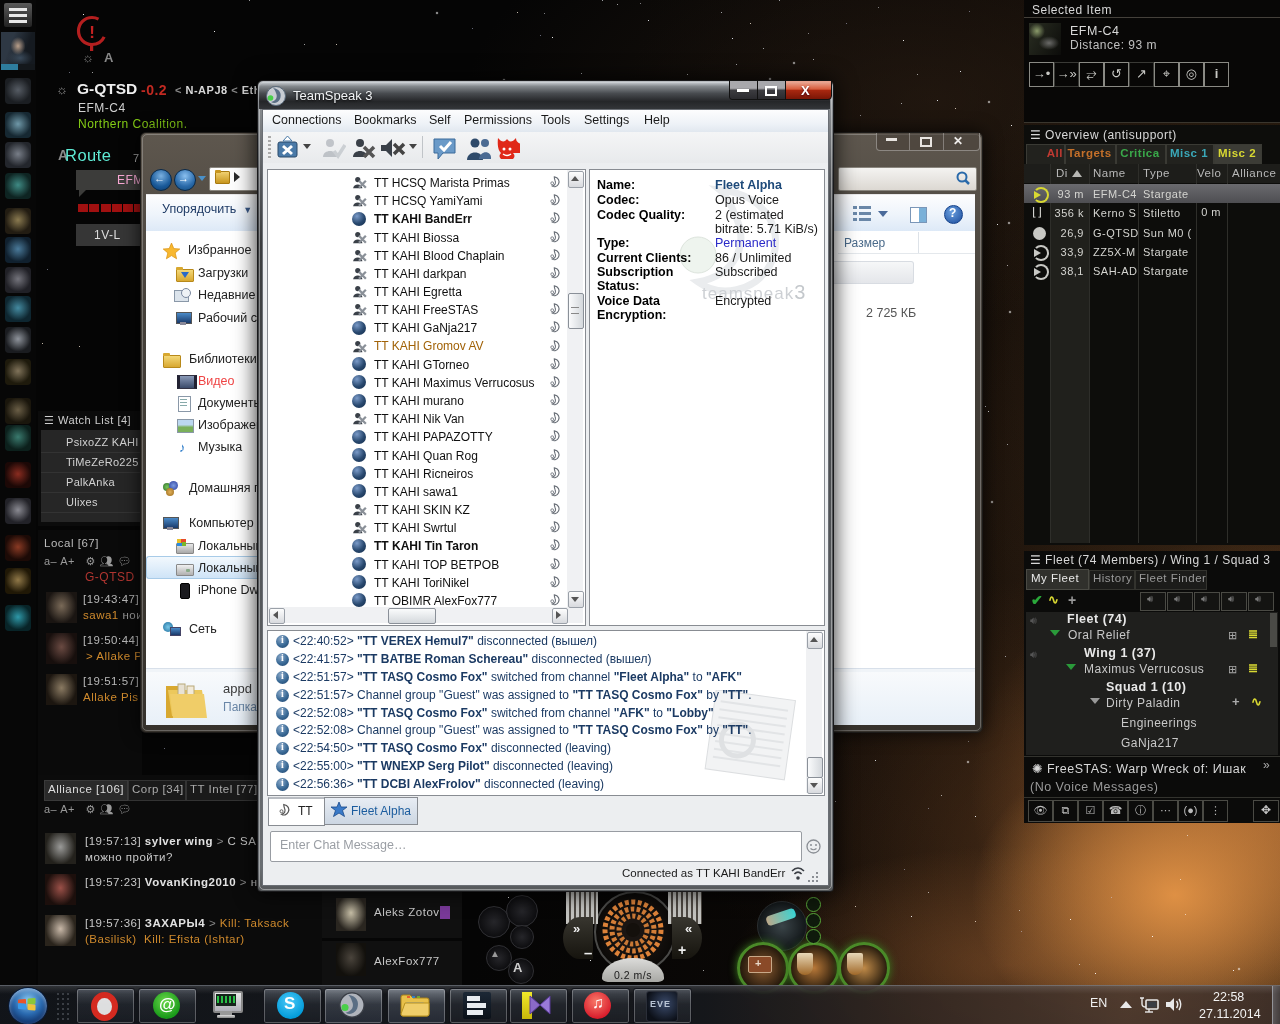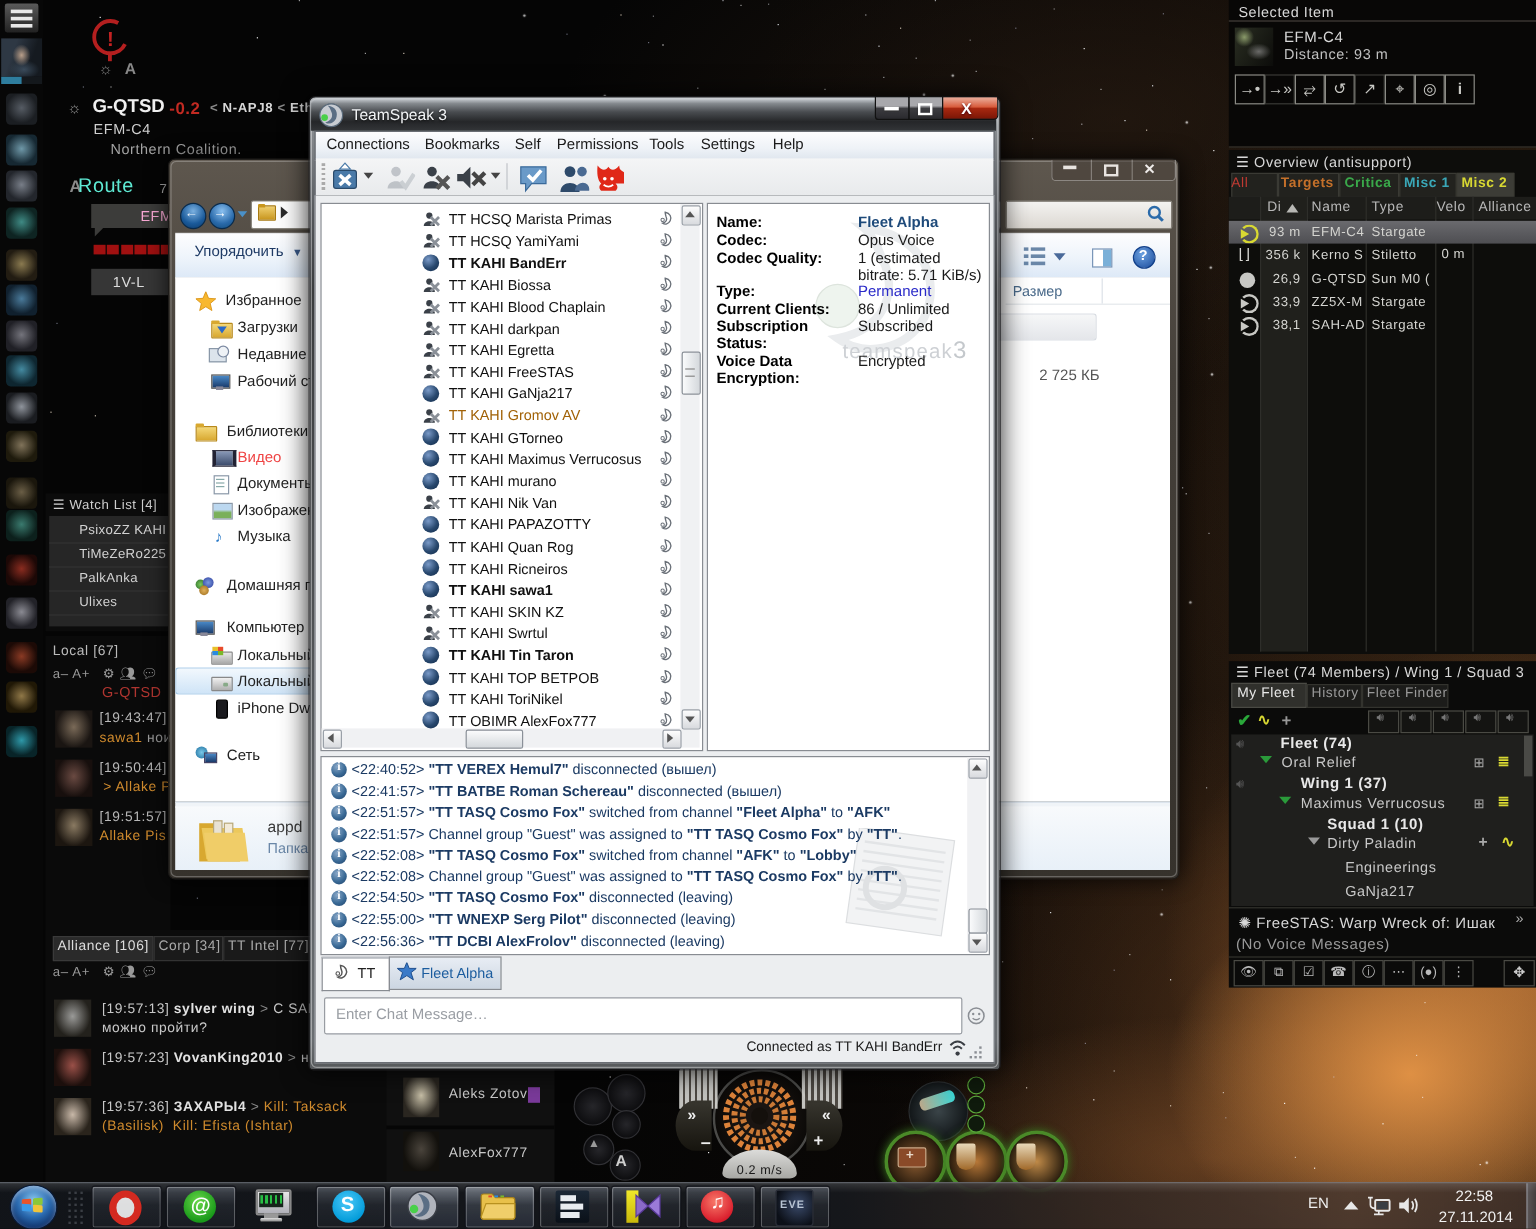--- a/index.html
+++ b/index.html
@@ -58,21 +58,21 @@
 <rect x="16" y="29" width="3.2" height="8" fill="#b41f1f"></rect>
 <text x="18" y="24" font-size="17" font-weight="bold" fill="#c42222" text-anchor="middle">!</text>
   </svg>
 <div class="abs eve" style="left:82px;top:50px;width:16px;height:14px;color:#777;font-size:13px">☼</div>
 <div class="abs eve" style="left:104px;top:50px;color:#888;font-size:13px;font-weight:bold">A</div>
 <div class="abs eve" style="left:56px;top:82px;color:#8a8a8a;font-size:13px">☼</div>
 <div class="abs eve" style="left:77px;top:80px;color:#efefef;font-size:15.5px;font-weight:bold;letter-spacing:0px">G-QTSD</div>
 <div class="abs eve" style="left:141px;top:82px;color:#c22a22;font-size:14px;font-weight:bold">-0.2</div>
 <div class="abs eve" style="left:175px;top:84px;color:#d8d8d8;font-size:11px;font-weight:bold"><span style="color:#888">&lt;</span> N-APJ8 <span style="color:#888">&lt;</span> Ethe</div>
 <div class="abs eve" style="left:78px;top:101px;color:#d0d0d0;font-size:12px">EFM-C4</div>
-<div class="abs eve" style="left:92px;top:117px;color:#a3a3a3;font-size:12px">Northern Coalition.</div>
+<div class="abs eve" style="left:78px;top:117px;color:#84cc16;font-size:12px">Northern Coalition.</div>
 <div class="abs eve" style="left:58px;top:147px;color:#8a8a8a;font-size:14px;font-weight:bold">A</div>
 <div class="abs eve" style="left:65px;top:146px;color:#5eead4;font-size:16.5px;font-weight:normal">Route</div>
 <div class="abs eve" style="left:133px;top:152px;color:#aaa;font-size:11px">7 .</div>
 <div class="abs" style="left:76px;top:170px;width:66px;height:20px;background:#3c3c3a"></div>
 <div class="abs eve" style="left:117px;top:173px;color:#f9a8d4;font-size:12px">EFM</div>
 <div class="abs" style="left:79px;top:190px;width:0;height:0;border-left:7px solid #3c3c3a;border-bottom:7px solid transparent"></div>
 <div class="abs" style="left:78px;top:204px;width:10px;height:8px;background:#a01010"></div>
 <div class="abs" style="left:89px;top:204px;width:10px;height:8px;background:#a01010"></div>
 <div class="abs" style="left:101px;top:204px;width:10px;height:8px;background:#a01010"></div>
 <div class="abs" style="left:112px;top:204px;width:10px;height:8px;background:#a01010"></div>
@@ -182,21 +182,21 @@
 <div class="abs" style="left:1054px;top:62px;width:23px;height:23px;border:1px solid #3a3a36;color:#c8c8c4;font-size:13px;text-align:center;line-height:22px">→»</div>
 <div class="abs" style="left:1079px;top:62px;width:23px;height:23px;border:1px solid #8a8a84;color:#c8c8c4;font-size:13px;text-align:center;line-height:22px">⥂</div>
 <div class="abs" style="left:1104px;top:62px;width:23px;height:23px;border:1px solid #8a8a84;color:#c8c8c4;font-size:13px;text-align:center;line-height:22px">↺</div>
 <div class="abs" style="left:1129px;top:62px;width:23px;height:23px;border:1px solid #3a3a36;color:#c8c8c4;font-size:13px;text-align:center;line-height:22px">↗</div>
 <div class="abs" style="left:1154px;top:62px;width:23px;height:23px;border:1px solid #8a8a84;color:#c8c8c4;font-size:13px;text-align:center;line-height:22px">⌖</div>
 <div class="abs" style="left:1179px;top:62px;width:23px;height:23px;border:1px solid #8a8a84;color:#c8c8c4;font-size:13px;text-align:center;line-height:22px">◎</div>
 <div class="abs" style="left:1204px;top:62px;width:23px;height:23px;border:1px solid #8a8a84;color:#c8c8c4;font-size:13px;text-align:center;line-height:22px"><b>i</b></div>
 <div class="abs" style="left:1024px;top:125px;width:256px;height:420px;background:#0d0d0b"></div>
 <div class="abs eve" style="left:1030px;top:128px;color:#d8d8d8;font-size:12px">☰ Overview (antisupport)</div>
 <div class="abs" style="left:1026px;top:144px;width:37px;height:19px;background:#22221e;border:1px solid #3a3a34"></div>
-<div class="abs eve" style="left:1026px;top:147px;width:37px;text-align:left;color:#c03a32;font-size:11.5px;font-weight:normal">All</div>
+<div class="abs eve" style="left:1026px;top:147px;width:37px;text-align:right;color:#c03a32;font-size:11.5px;font-weight:bold">All</div>
 <div class="abs" style="left:1065px;top:144px;width:49px;height:19px;background:#22221e;border:1px solid #3a3a34"></div>
 <div class="abs eve" style="left:1065px;top:147px;width:49px;text-align:center;color:#c4702a;font-size:11.5px;font-weight:bold">Targets</div>
 <div class="abs" style="left:1116px;top:144px;width:48px;height:19px;background:#22221e;border:1px solid #3a3a34"></div>
 <div class="abs eve" style="left:1116px;top:147px;width:48px;text-align:center;color:#3aa84a;font-size:11.5px;font-weight:bold">Critica</div>
 <div class="abs" style="left:1166px;top:144px;width:46px;height:19px;background:#22221e;border:1px solid #3a3a34"></div>
 <div class="abs eve" style="left:1166px;top:147px;width:46px;text-align:center;color:#3aa8b8;font-size:11.5px;font-weight:bold">Misc 1</div>
 <div class="abs" style="left:1214px;top:144px;width:46px;height:19px;background:#3c3c36;border:1px solid #3a3a34"></div>
 <div class="abs eve" style="left:1214px;top:147px;width:46px;text-align:center;color:#d8d832;font-size:11.5px;font-weight:bold">Misc 2</div>
 <div class="abs" style="left:1024px;top:164px;width:256px;height:19px;background:#1d1d1a"></div>
 <div class="abs" style="left:1050px;top:164px;width:39px;height:379px;background:#20201c"></div>
@@ -615,21 +615,21 @@
 <path d="M9 2 C15 3 17 8 15 12 C13 16 9 17 6 15 C10 14 12 11 10 7 C9.3 5 9 3.5 9 2 Z" fill="none" stroke="#6a7078" stroke-width="1.6"></path>
 <circle cx="6" cy="11" r="2" fill="none" stroke="#6a7078" stroke-width="1.2"></circle>
   </svg>
 <div class="abs" style="left:352px;top:466.2px;width:14px;height:14px;border-radius:50%;background:radial-gradient(circle at 35% 30%,#7a9ac8,#28486e 55%,#122a48)"></div>
 <div class="abs" style="left:374px;top:466.7px;color:#101010;font-size:12px;font-weight:normal;white-space:nowrap">TT KAHI Ricneiros</div>
 <svg class="abs" style="left:548px;top:465.7px" width="14" height="15" viewBox="0 0 20 20">
 <path d="M9 2 C15 3 17 8 15 12 C13 16 9 17 6 15 C10 14 12 11 10 7 C9.3 5 9 3.5 9 2 Z" fill="none" stroke="#6a7078" stroke-width="1.6"></path>
 <circle cx="6" cy="11" r="2" fill="none" stroke="#6a7078" stroke-width="1.2"></circle>
   </svg>
 <div class="abs" style="left:352px;top:484.4px;width:14px;height:14px;border-radius:50%;background:radial-gradient(circle at 35% 30%,#7a9ac8,#28486e 55%,#122a48)"></div>
-<div class="abs" style="left:374px;top:484.9px;color:#101010;font-size:12px;font-weight:bold;white-space:nowrap">TT KAHI sawa1</div>
+<div class="abs" style="left:374px;top:484.9px;color:#101010;font-size:12px;font-weight:normal;white-space:nowrap">TT KAHI sawa1</div>
 <svg class="abs" style="left:548px;top:483.9px" width="14" height="15" viewBox="0 0 20 20">
 <path d="M9 2 C15 3 17 8 15 12 C13 16 9 17 6 15 C10 14 12 11 10 7 C9.3 5 9 3.5 9 2 Z" fill="none" stroke="#6a7078" stroke-width="1.6"></path>
 <circle cx="6" cy="11" r="2" fill="none" stroke="#6a7078" stroke-width="1.2"></circle>
   </svg>
 <svg class="abs" style="left:352px;top:502.1px" width="15" height="15" viewBox="0 0 26 26">
 <circle cx="10" cy="8" r="4.5" fill="#3a4048"></circle>
     <path d="M2 23 C2 14 18 14 18 23 Z" fill="#3a4048"></path>
 <path d="M12 10 L24 22 M24 10 L12 22" stroke="#8a9098" stroke-width="4"></path>
   </svg>
 <div class="abs" style="left:374px;top:503.1px;color:#101010;font-size:12px;font-weight:normal;white-space:nowrap">TT KAHI SKIN KZ</div>
@@ -675,21 +675,21 @@
 <svg class="abs" style="left:660px;top:180px" width="165" height="130" viewBox="0 0 165 130">
 <path d="M60 10 C110 15 125 55 110 85 C95 112 60 118 38 102 C75 95 90 65 75 35 C70 22 65 14 60 10 Z" fill="none" stroke="#eaecee" stroke-width="7"></path>
 <circle cx="38" cy="75" r="18" fill="#eef4ee" stroke="#dde4dd"></circle>
   </svg>
 <div class="abs" style="left:702px;top:281px;color:#cdd0d4;font-size:17px;letter-spacing:1px">teamspeak<span style="font-size:20px;color:#c4c8cc">3</span></div>
 <div class="abs" style="left:597px;top:178px;color:#000;font-size:12.5px;font-weight:bold">Name:</div>
 <div class="abs" style="left:715px;top:178px;color:#1a1a1a;font-size:12.5px;white-space:nowrap"><b style="color:#1e4a7a">Fleet Alpha</b></div>
 <div class="abs" style="left:597px;top:193px;color:#000;font-size:12.5px;font-weight:bold">Codec:</div>
 <div class="abs" style="left:715px;top:193px;color:#1a1a1a;font-size:12.5px;white-space:nowrap">Opus Voice</div>
 <div class="abs" style="left:597px;top:208px;color:#000;font-size:12.5px;font-weight:bold">Codec Quality:</div>
-<div class="abs" style="left:715px;top:208px;color:#1a1a1a;font-size:12.5px;white-space:nowrap">1 (estimated</div>
+<div class="abs" style="left:715px;top:208px;color:#1a1a1a;font-size:12.5px;white-space:nowrap">2 (estimated</div>
 <div class="abs" style="left:715px;top:222px;color:#1a1a1a;font-size:12.5px;white-space:nowrap">bitrate: 5.71 KiB/s)</div>
 <div class="abs" style="left:597px;top:236px;color:#000;font-size:12.5px;font-weight:bold">Type:</div>
 <div class="abs" style="left:715px;top:236px;color:#1a1a1a;font-size:12.5px;white-space:nowrap"><span style="color:#2a2ac8">Permanent</span></div>
 <div class="abs" style="left:597px;top:251px;color:#000;font-size:12.5px;font-weight:bold">Current Clients:</div>
 <div class="abs" style="left:715px;top:251px;color:#1a1a1a;font-size:12.5px;white-space:nowrap">86 / Unlimited</div>
 <div class="abs" style="left:597px;top:265px;color:#000;font-size:12.5px;font-weight:bold">Subscription</div>
 <div class="abs" style="left:715px;top:265px;color:#1a1a1a;font-size:12.5px;white-space:nowrap">Subscribed</div>
 <div class="abs" style="left:597px;top:279px;color:#000;font-size:12.5px;font-weight:bold">Status:</div>
 <div class="abs" style="left:597px;top:294px;color:#000;font-size:12.5px;font-weight:bold">Voice Data</div>
 <div class="abs" style="left:715px;top:294px;color:#1a1a1a;font-size:12.5px;white-space:nowrap">Encrypted</div>

